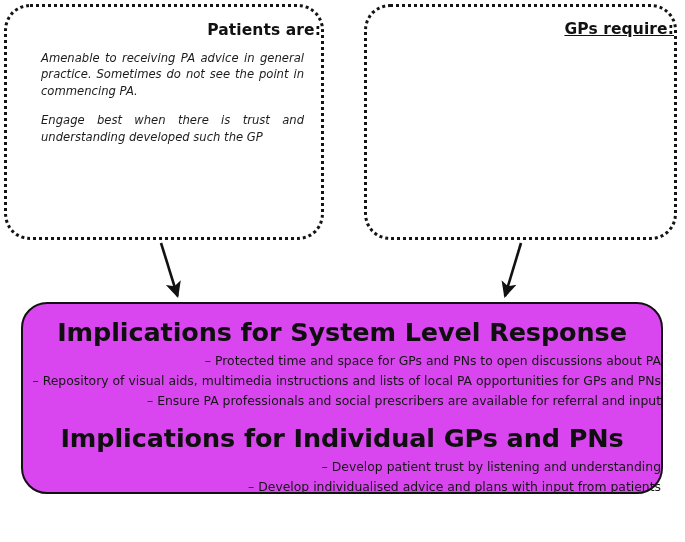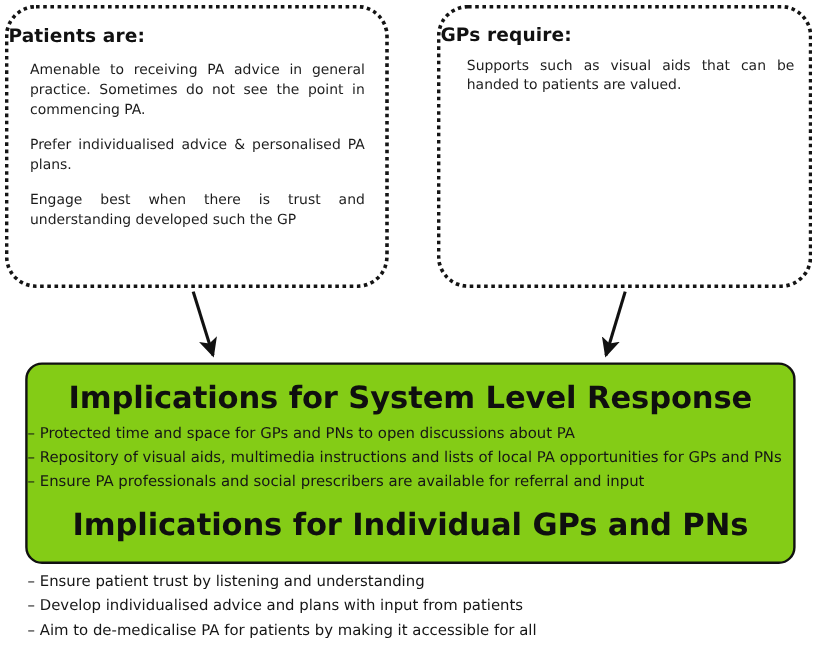--- a/index.html
+++ b/index.html
@@ -31,112 +31,112 @@
     height: 236px;
   }
   #box-gps {
     left: 364px;
     top: 4px;
     width: 313px;
     height: 236px;
   }
 
   .box-title {
-    text-align: left;
+    text-align: right;
     font-weight: bold;
     font-size: 15.5px;
     letter-spacing: 0.1px;
     margin: 14px 0 11px 0;
     color: #111111;
   }
   .box-body {
     padding: 0 17px 0 18px;
   }
   .box-body p {
-    margin: 0 0 13px 0;
+    margin: 0 0 13px 16px;
     font-size: 11.6px;
     line-height: 1.42;
     text-align: justify;
     color: #1c1c1c;
+    font-style: italic;
   }
   .box-body p:last-child {
     margin-bottom: 0;
   }
   #box-gps .box-body {
     padding: 0 12px 0 22px;
   }
   #box-gps .box-title {
     margin-top: 13px;
-    margin-bottom: 8px;
+    margin-bottom: 28px;
+    text-decoration: underline;
   }
 
   
   .arrow-layer {
     position: absolute;
     left: 0;
     top: 0;
     width: 685px;
     height: 542px;
     pointer-events: none;
   }
 
   
   #box-implications {
     position: absolute;
     box-sizing: border-box;
     left: 21px;
     top: 302px;
     width: 642px;
-    height: 168px;
+    height: 192px;
     border: 2.4px solid #111111;
-    border-radius: 14px;
-    background: #84cc16;
+    border-radius: 26px;
+    background: #d946ef;
     padding-top: 14px;
   }
   .impl-heading {
     text-align: center;
     font-weight: bold;
     font-size: 25.5px;
     line-height: 1.12;
     color: #0f0f0f;
     letter-spacing: -0.1px;
     margin: 0 0 4px 0;
   }
   #impl-heading-2 {
     margin-top: 13px;
-    margin-bottom: 22px;
+    margin-bottom: 5px;
   }
   .impl-list {
     list-style: none;
     margin: 0;
     padding: 0;
   }
   .impl-list li {
-    text-align: left;
+    text-align: right;
     font-size: 12.4px;
     line-height: 1.62;
     color: #161616;
   }
 </style>
 </head>
 <body>
 
 <div class="dotted-box" id="box-patients">
   <div class="box-title">Patients are:</div>
   <div class="box-body">
     <p>Amenable to receiving PA advice in general practice. Sometimes do not see the point in commencing PA.</p>
-    <p>Prefer individualised advice &amp; personalised PA plans.</p>
     <p>Engage best when there is trust and understanding developed such the GP</p>
   </div>
 </div>
 
 <div class="dotted-box" id="box-gps">
   <div class="box-title">GPs require:</div>
   <div class="box-body">
-    <p>Supports such as visual aids that can be handed to patients are valued.</p>
   </div>
 </div>
 
 <svg class="arrow-layer" viewBox="0 0 685 542">
   <defs>
     <marker id="head" markerWidth="7" markerHeight="7" refX="5.4" refY="3.3" orient="auto" markerUnits="strokeWidth">
       <path d="M0,0.3 L6.2,3.3 L0,6.3 L1.5,3.3 Z" fill="#111111"></path>
     </marker>
   </defs>
   <line x1="161" y1="243" x2="177.5" y2="296" stroke="#111111" stroke-width="2.6" marker-end="url(#head)"></line>
@@ -145,17 +145,16 @@
 
 <div id="box-implications">
   <div class="impl-heading" id="impl-heading-1">Implications for System Level Response</div>
   <ul class="impl-list">
     <li>– Protected time and space for GPs and PNs to open discussions about PA</li>
     <li>– Repository of visual aids, multimedia instructions and lists of local PA opportunities for GPs and PNs</li>
     <li>– Ensure PA professionals and social prescribers are available for referral and input</li>
   </ul>
   <div class="impl-heading" id="impl-heading-2">Implications for Individual GPs and PNs</div>
   <ul class="impl-list">
-    <li>– Ensure patient trust by listening and understanding</li>
+    <li>– Develop patient trust by listening and understanding</li>
     <li>– Develop individualised advice and plans with input from patients</li>
-    <li>– Aim to de-medicalise PA for patients by making it accessible for all</li>
   </ul>
 </div>
 
 </body></html>

